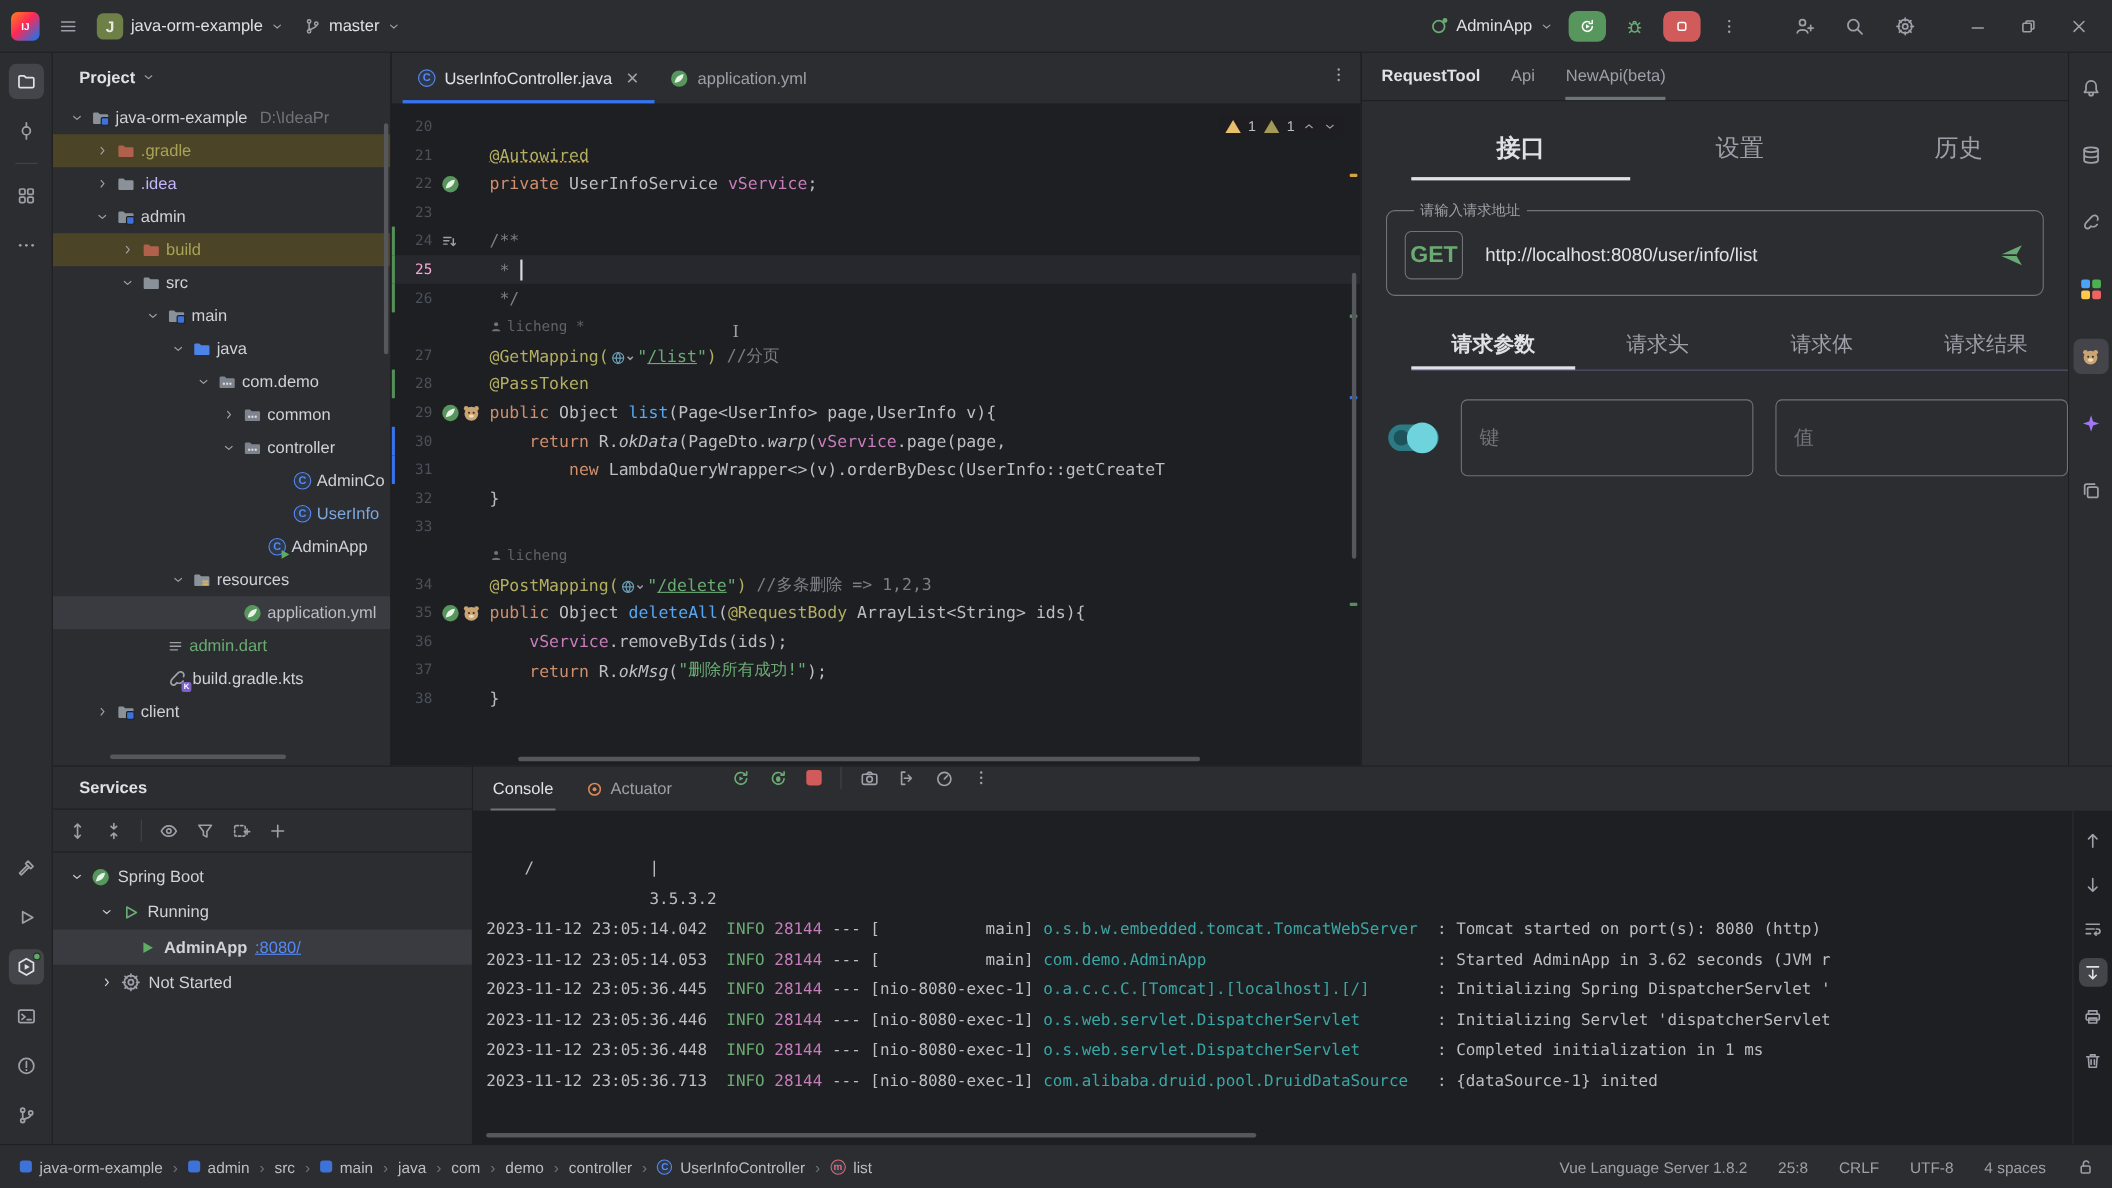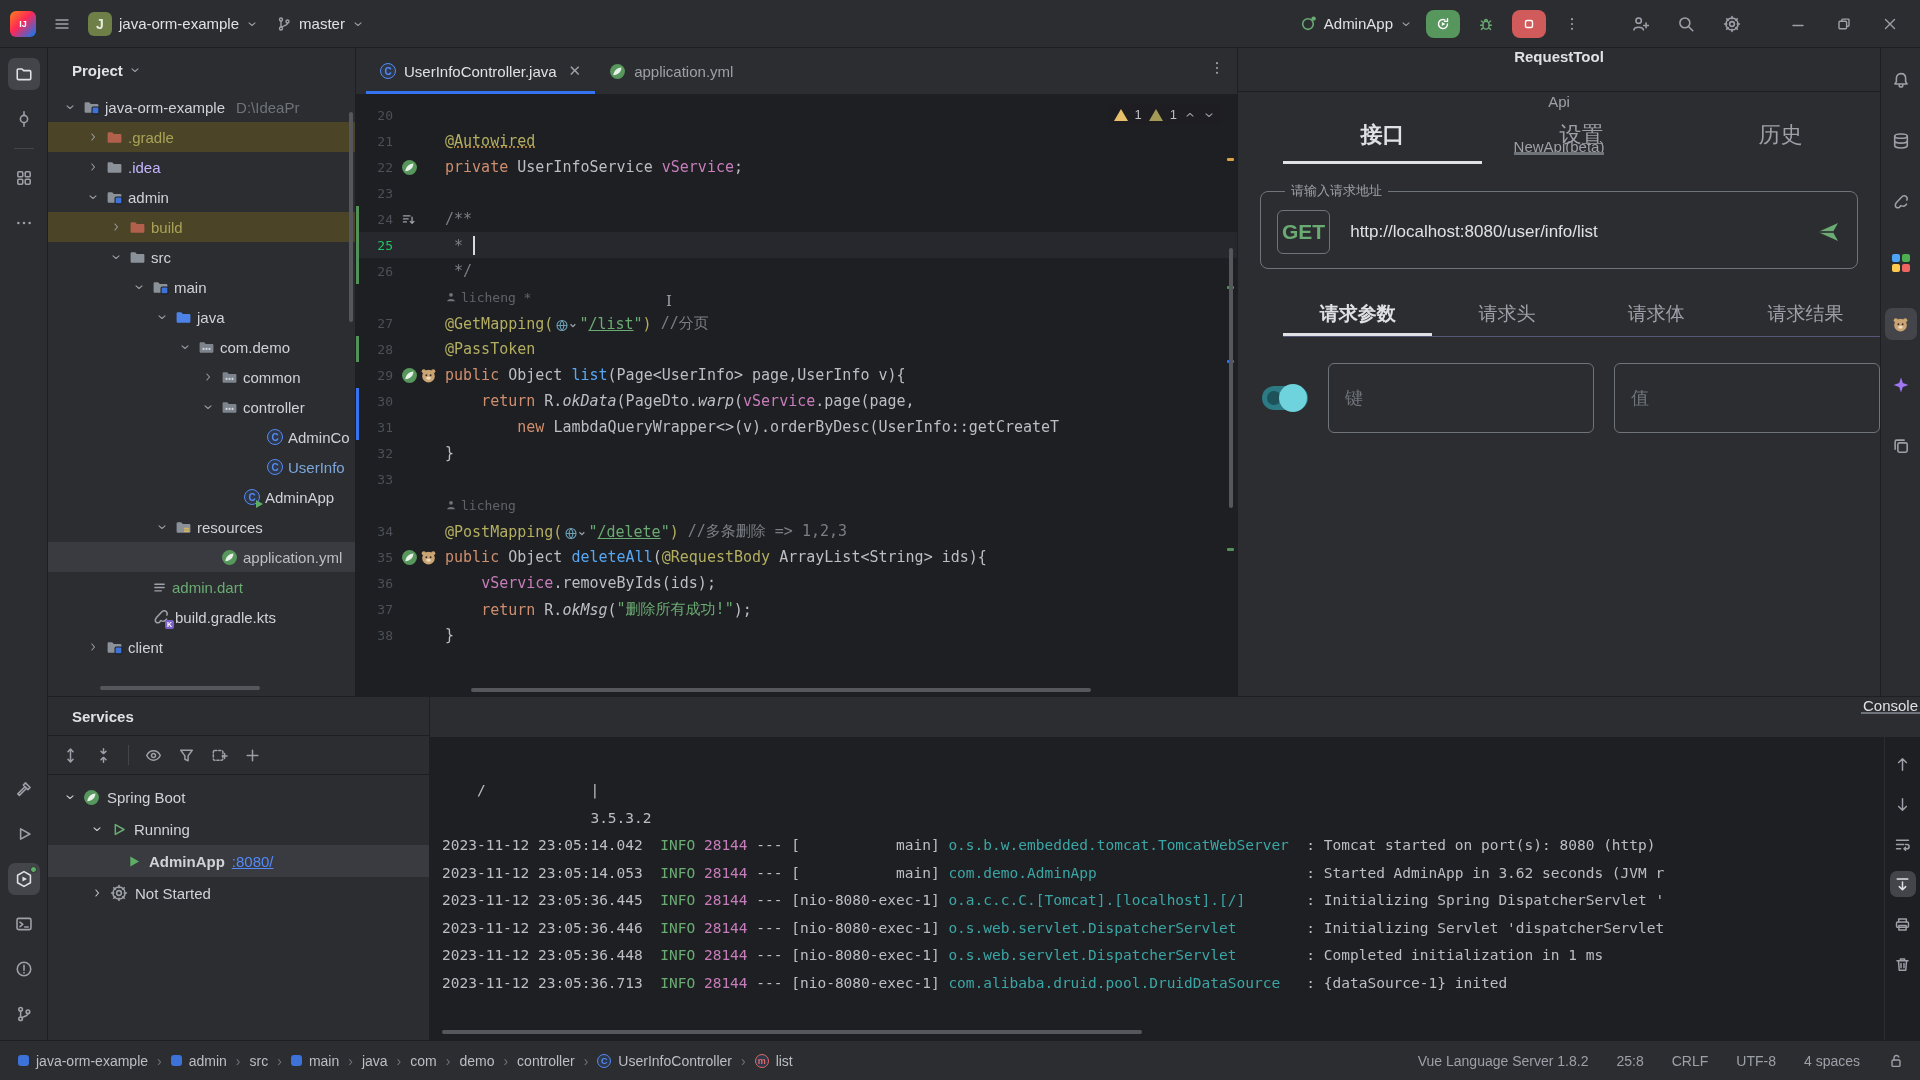--- a/index.html
+++ b/index.html
@@ -72,40 +72,40 @@
   .etab.active { color:#dfe1e5; }
   .etab.active::after { content:""; position:absolute; left:0; right:0; bottom:0; height:3px; background:#3574f0; }
   .etab .x { color:#9da0a8; margin-left:4px; }
   .tab-kebab { position:absolute; right:12px; top:12px; }
   #code { position:relative; padding-top:8px; font-family:"DejaVu Sans Mono",monospace; font-size:15px; }
   .code-row { height:26px; display:flex; align-items:center; }
   .code-row.cur { background:#26282e; }
   .gbar { width:3px; align-self:stretch; flex:none; }
   .gbar.g { background:#549159; } .gbar.b { background:#3574f0; }
   .lnum { width:34px; text-align:right; color:#4b5059; font-size:13px; flex:none; }
-  .cur .lnum { color:#22c55e; }
+  .cur .lnum { color:#f9a8d4; }
   .gico { width:52px; display:flex; align-items:center; gap:2px; padding-left:8px; flex:none; }
   .ctext { white-space:pre; display:flex; align-items:flex-end; }
   .tk-ann{color:#b3ae60;} .tk-annw{color:#b3ae60; text-decoration:underline dotted #d9a343;}
   .tk-kw{color:#cf8e6d;} .tk-pl{color:#bcbec4;} .tk-fld{color:#c77dbb;} .tk-mth{color:#56a8f5;}
   .tk-mit{color:#bcbec4; font-style:italic;} .tk-str{color:#6aab73;}
   .tk-url{color:#6aab73; text-decoration:underline;} .tk-cmt{color:#7a7e85;}
   .inlay { color:#5f6368; font-size:13px; display:flex; align-items:center; gap:4px; }
   .caret { display:inline-block; width:2px; height:19px; background:#d6d9de; margin-left:1px; }
   .ibeam { position:absolute; left:310px; top:244px; color:#9da0a8; font-family:"DejaVu Serif",serif; font-size:15px; }
   #inspections { position:absolute; right:16px; top:56px; display:flex; align-items:center; gap:7px;
     background:rgba(30,31,34,.85); padding:3px 6px; border-radius:6px; font-size:13px; color:#bcbec4; }
   .wtri { width:0; height:0; border-left:7px solid transparent; border-right:7px solid transparent; }
   .wtri.y { border-bottom:12px solid #e8bf6a; } .wtri.o { border-bottom:12px solid #a39a55; }
   .stripe { position:absolute; width:7px; height:3px; border-radius:1px; }
 
   
   #request-panel { position:absolute; left:1237px; top:48px; width:643px; height:648px; background:#2b2d30;
     border-left:1px solid #1e1f22; overflow:hidden; }
-  #rt-header { height:44px; display:flex; align-items:center; gap:28px; padding:0 18px; border-bottom:1px solid #1e1f22;flex-direction:column; }
+  #rt-header { height:44px; display:flex; align-items:center; gap:28px; padding:0 18px; border-bottom:1px solid #1e1f22; }
   #rt-header .wt { color:#9da0a8; position:relative; height:100%; display:flex; align-items:center; }
   #rt-header .wt.title { color:#dfe1e5; font-weight:bold; }
   #rt-header .wt.sel::after { content:""; position:absolute; left:0; right:0; bottom:0; height:3px; background:#6f737a; }
   .rt-tabs { display:flex;margin-left:45px; }
   .rt-tabs .t { flex:1; text-align:center; position:relative; color:#9da0a8; }
   .rt-tabs .t.active { color:#dfe1e5; font-weight:bold; }
   .rt-tabs .t.active::after { content:""; position:absolute; left:0; right:0; bottom:0; height:3px; background:#dfe1e5; }
   #rt-main-tabs { height:72px; line-height:86px; font-size:22px; }
   #rt-param-tabs { height:58px; line-height:70px; font-size:19px; border-bottom:1px solid #54567a; }
   #rt-url-group { margin:18px 22px 10px; border:1px solid #6f737a; border-radius:8px; padding:10px 16px 14px; }
@@ -124,21 +124,21 @@
   
   #services { position:absolute; left:48px; top:696px; right:0; bottom:40px; background:#2b2d30; border-top:1px solid #1e1f22; }
   #svc-left { position:absolute; left:0; top:0; width:382px; bottom:0; border-right:1px solid #1e1f22; overflow:hidden; }
   #svc-title { height:38px; display:flex; align-items:center; padding-left:24px; font-weight:bold; }
   #svc-toolbar { height:40px; display:flex; align-items:center; gap:16px; padding-left:14px; border-bottom:1px solid #1e1f22; border-top:1px solid #1e1f22; }
   .svc-sep { width:1px; height:20px; background:#43454a; }
   .srow { height:32px; display:flex; align-items:center; gap:7px; color:#cfd2d8; }
   .srow.sel { background:#393b40; }
   .srow .link { color:#548af7; text-decoration:underline; }
   #console { position:absolute; left:382px; top:0; right:0; bottom:0; background:#2b2d30; }
-  #con-tabs { height:40px; display:flex; align-items:flex-end; padding-left:16px; gap:44px;flex-direction:column; }
+  #con-tabs { height:40px; display:flex; align-items:flex-start; padding-left:16px; gap:26px; }
   .ctab { height:100%; display:flex; align-items:center; gap:7px; color:#9da0a8; position:relative; padding:0 2px; }
   .ctab.active { color:#dfe1e5; }
   .ctab.active::after { content:""; position:absolute; left:0; right:0; bottom:0; height:2px; background:#6f737a; }
   .con-actions { display:flex; align-items:center; gap:17px; margin-left:26px; }
   .stop-sq { width:14px; height:14px; border-radius:3px; background:#d15b5b; }
   #con-body { position:absolute; left:0; top:40px; right:36px; bottom:0; background:#1e1f22; overflow:hidden;
     font-family:"DejaVu Sans Mono",monospace; font-size:14.5px; line-height:27.5px; padding:40px 0 0 12px; white-space:pre; }
   .ck-ts{color:#bcbec4;} .ck-info{color:#6aab73;} .ck-pid{color:#c77dbb;} .ck-log{color:#3ba6a6;}
   .ck-msg{color:#bcbec4;} .ck-pl{color:#bcbec4;}
   #con-strip { position:absolute; right:0; top:40px; bottom:0; width:36px; background:#1e1f22; border-left:1px solid #2b2d30;

